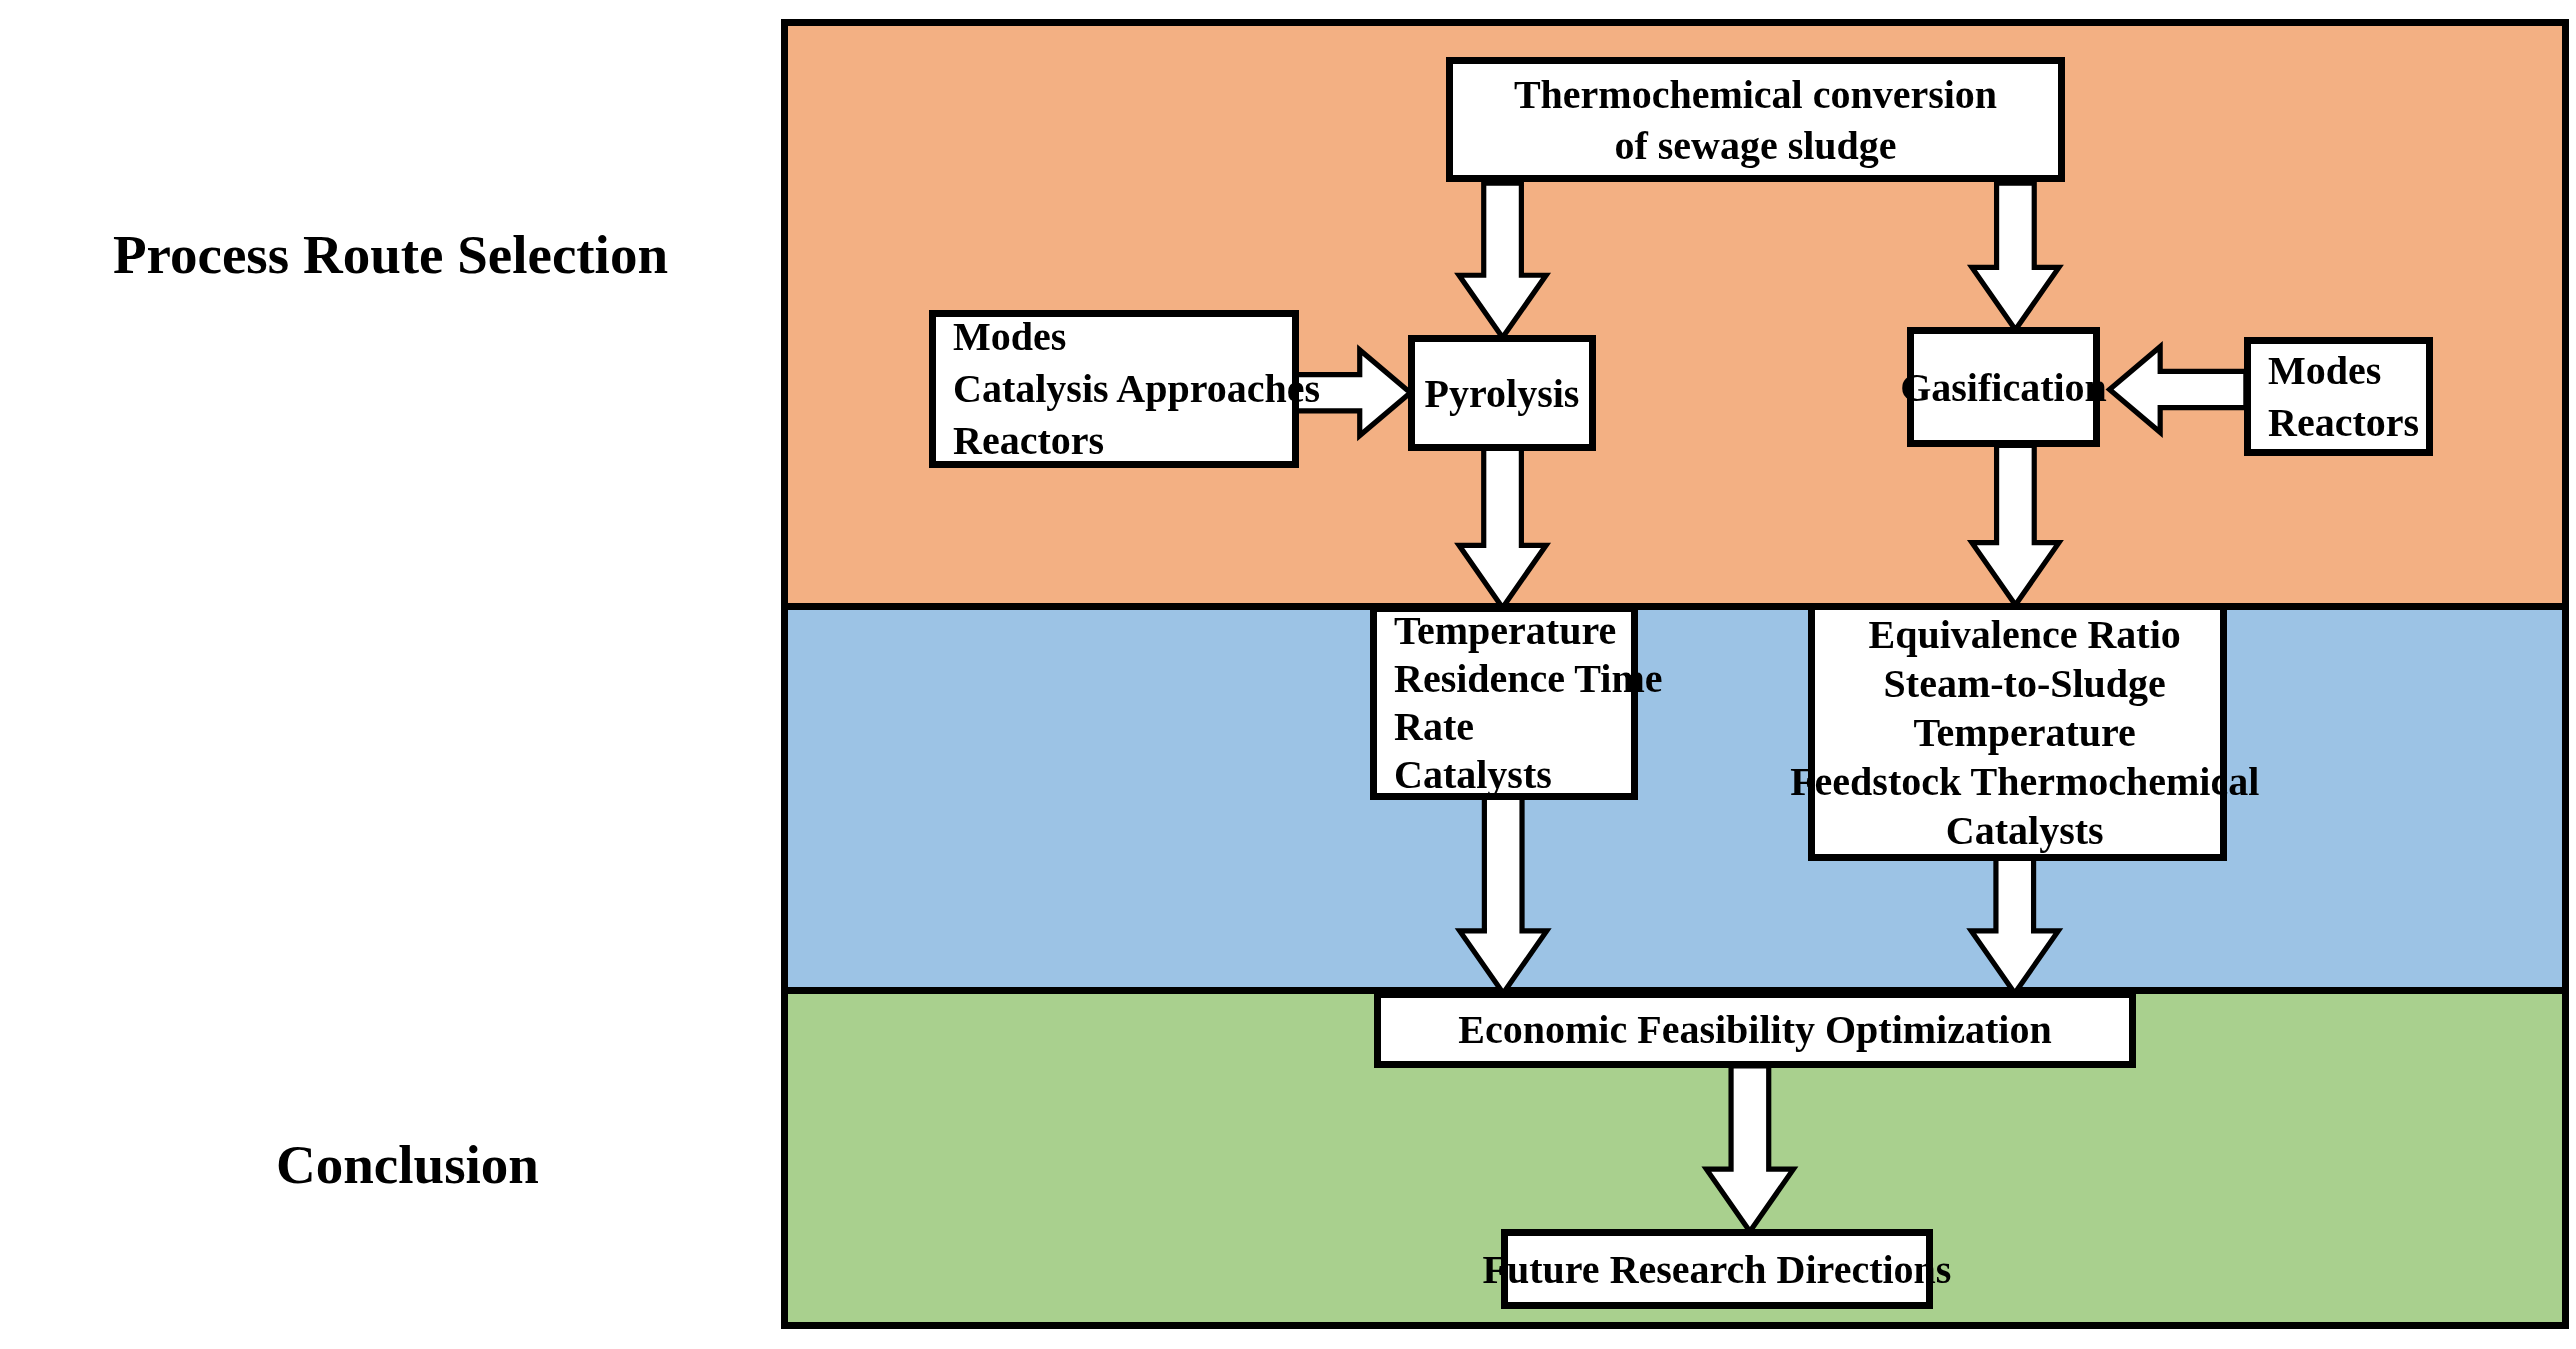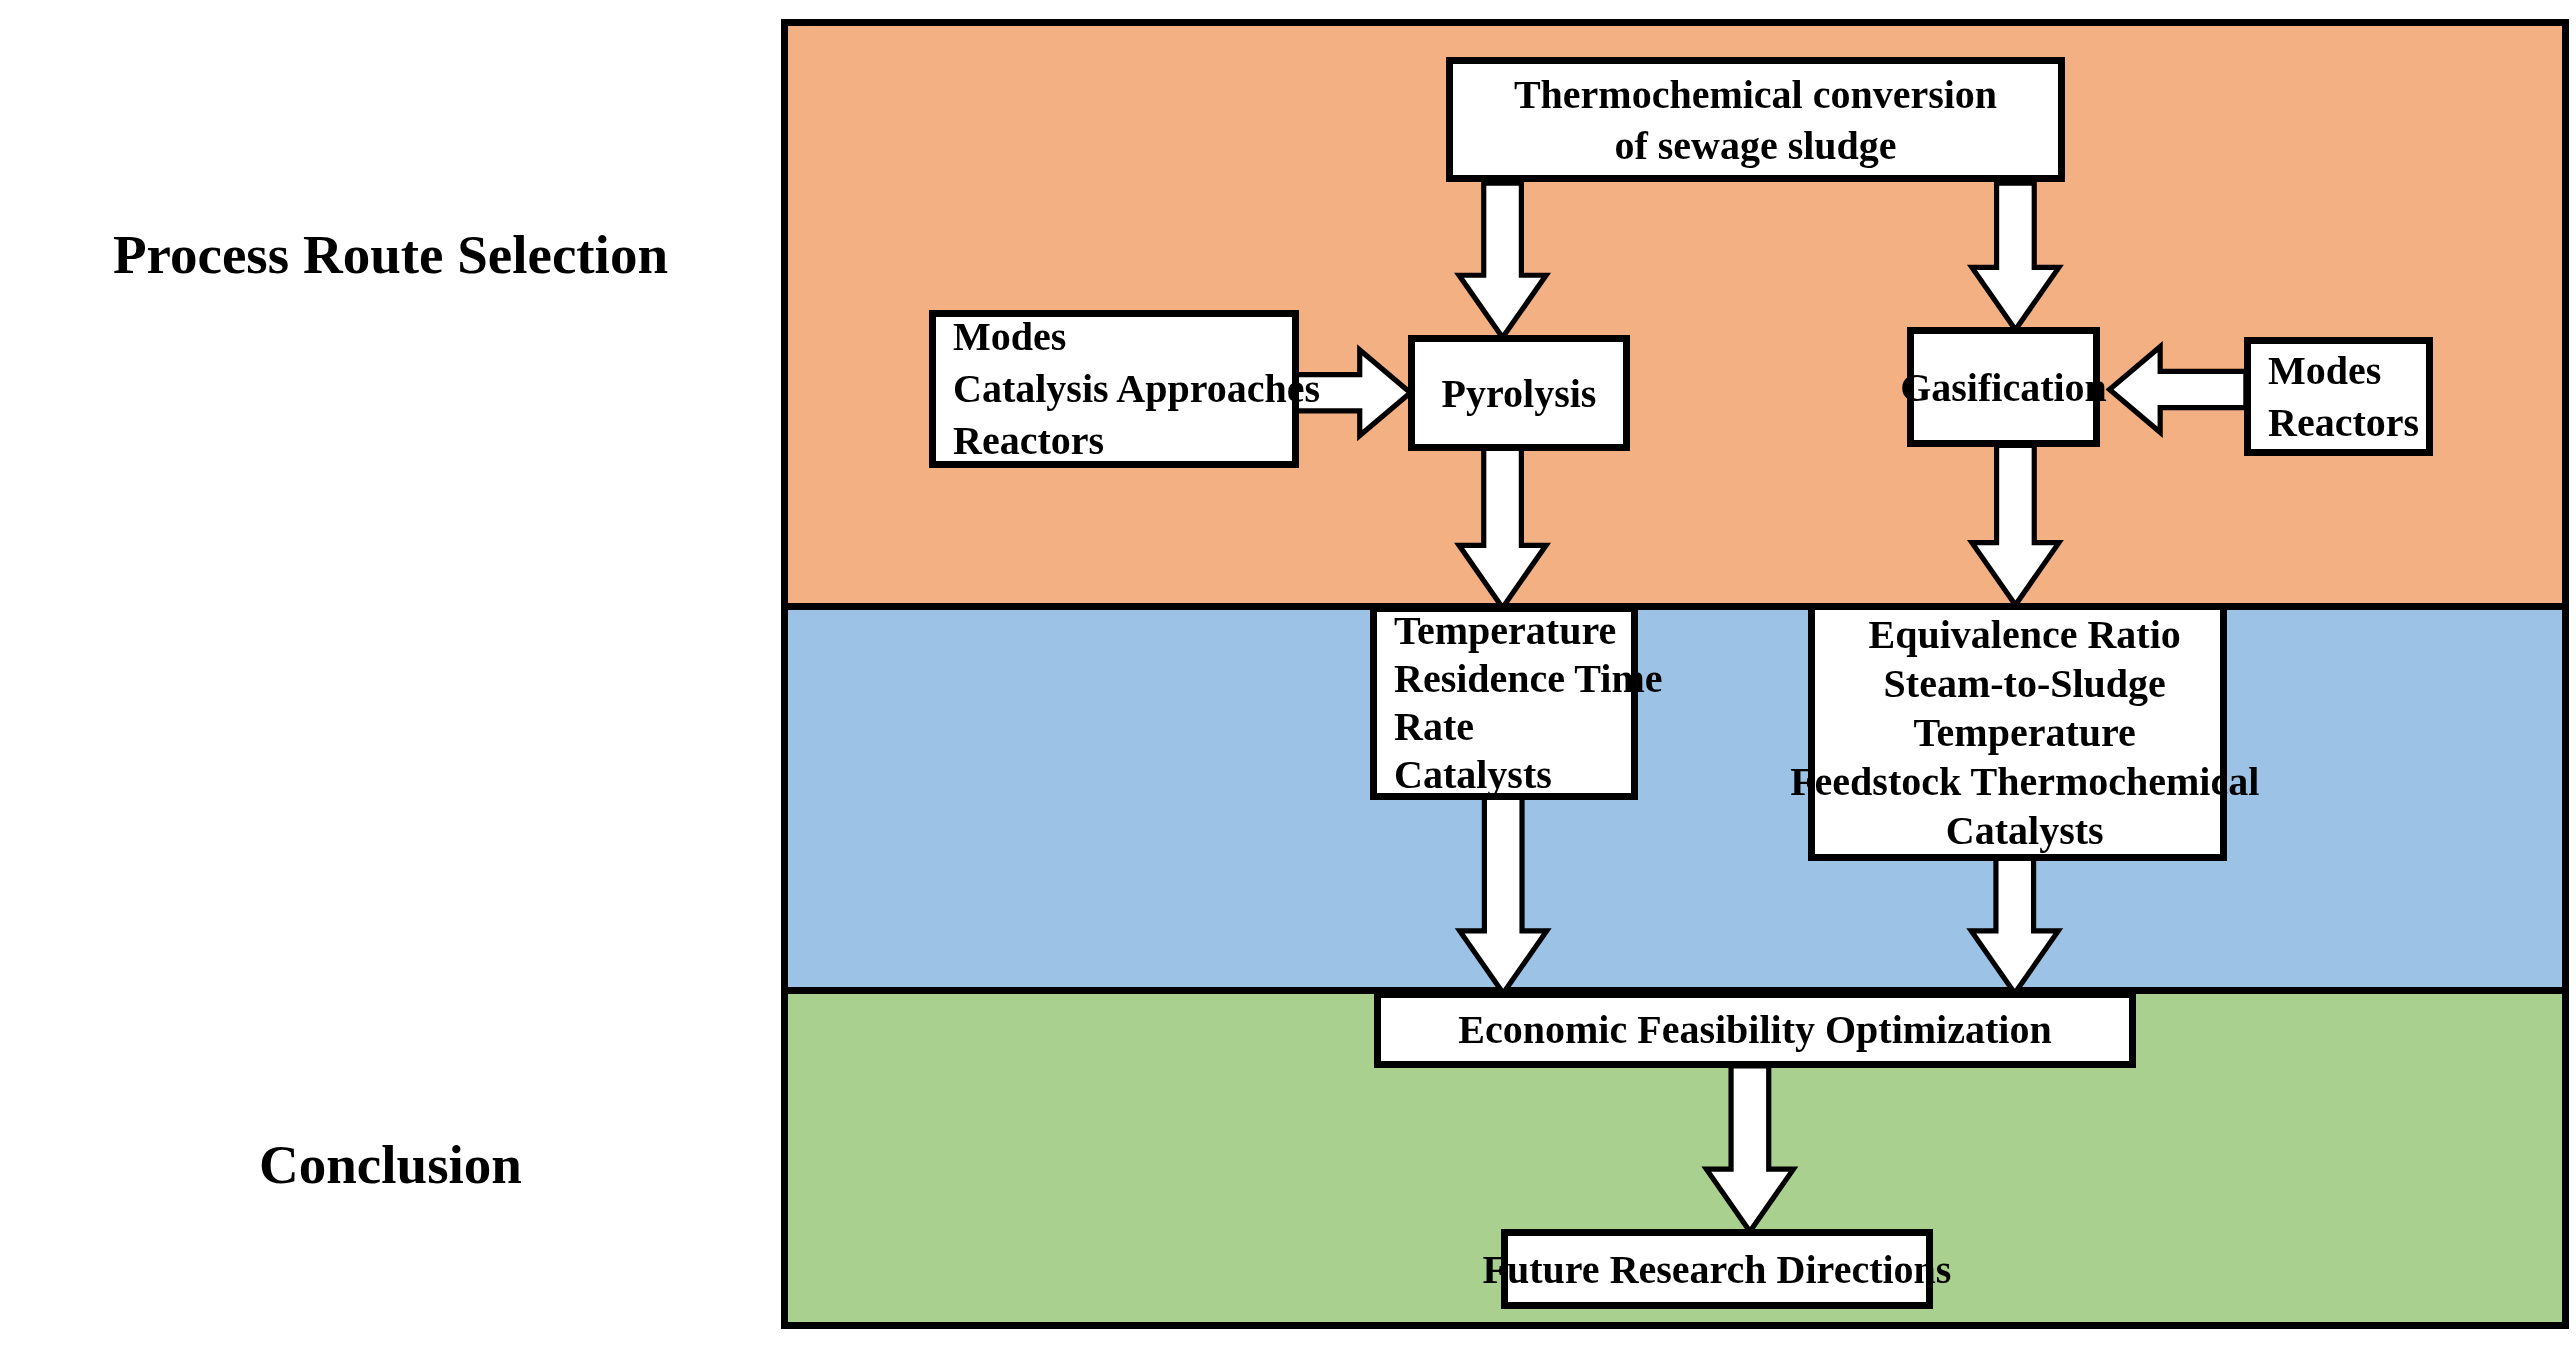--- a/index.html
+++ b/index.html
@@ -35,21 +35,21 @@
     text-align:left;padding-left:17px;padding-right:2.6px;
   }
   .box .ln{white-space:nowrap;}
 </style>
 </head>
 <body>
 
 <div class="stage">
 
   <div class="side-label" style="top:229px;">Process Route Selection</div>
-  <div class="side-label" style="top:1139px;">Conclusion</div>
+  <div class="side-label" style="top:1139px;margin-left:17px;">Conclusion</div>
 
   <div class="panel">
     <div class="band band-orange"></div>
     <div class="band band-blue"></div>
     <div class="band band-green"></div>
   </div>
 
   <svg class="arrow-layer" width="2576" height="1349" viewBox="0 0 3967 2078">
     <polygon points="2285,282 2285,424 2247,424 2314,520 2381,424 2343,424 2343,282"></polygon>
     <polygon points="3075,282 3075,412 3037,412 3104,508 3171,412 3133,412 3133,282"></polygon>
@@ -66,21 +66,21 @@
     <span class="ln">Thermochemical conversion</span>
     <span class="ln">of sewage sludge</span>
   </div>
 
   <div class="box list" style="left:929px;top:310px;width:370px;height:158px;line-height:52px;">
     <span class="ln">Modes</span>
     <span class="ln">Catalysis Approaches</span>
     <span class="ln">Reactors</span>
   </div>
 
-  <div class="box" style="left:1408px;top:335px;width:222px;height:116px;">
+  <div class="box" style="left:1408px;top:335px;width:188px;height:116px;">
     <span class="ln">Pyrolysis</span>
   </div>
 
   <div class="box" style="left:1907px;top:327px;width:193px;height:120px;">
     <span class="ln">Gasification</span>
   </div>
 
   <div class="box list" style="left:2244px;top:337px;width:189px;height:119px;line-height:52px;">
     <span class="ln">Modes</span>
     <span class="ln">Reactors</span>

